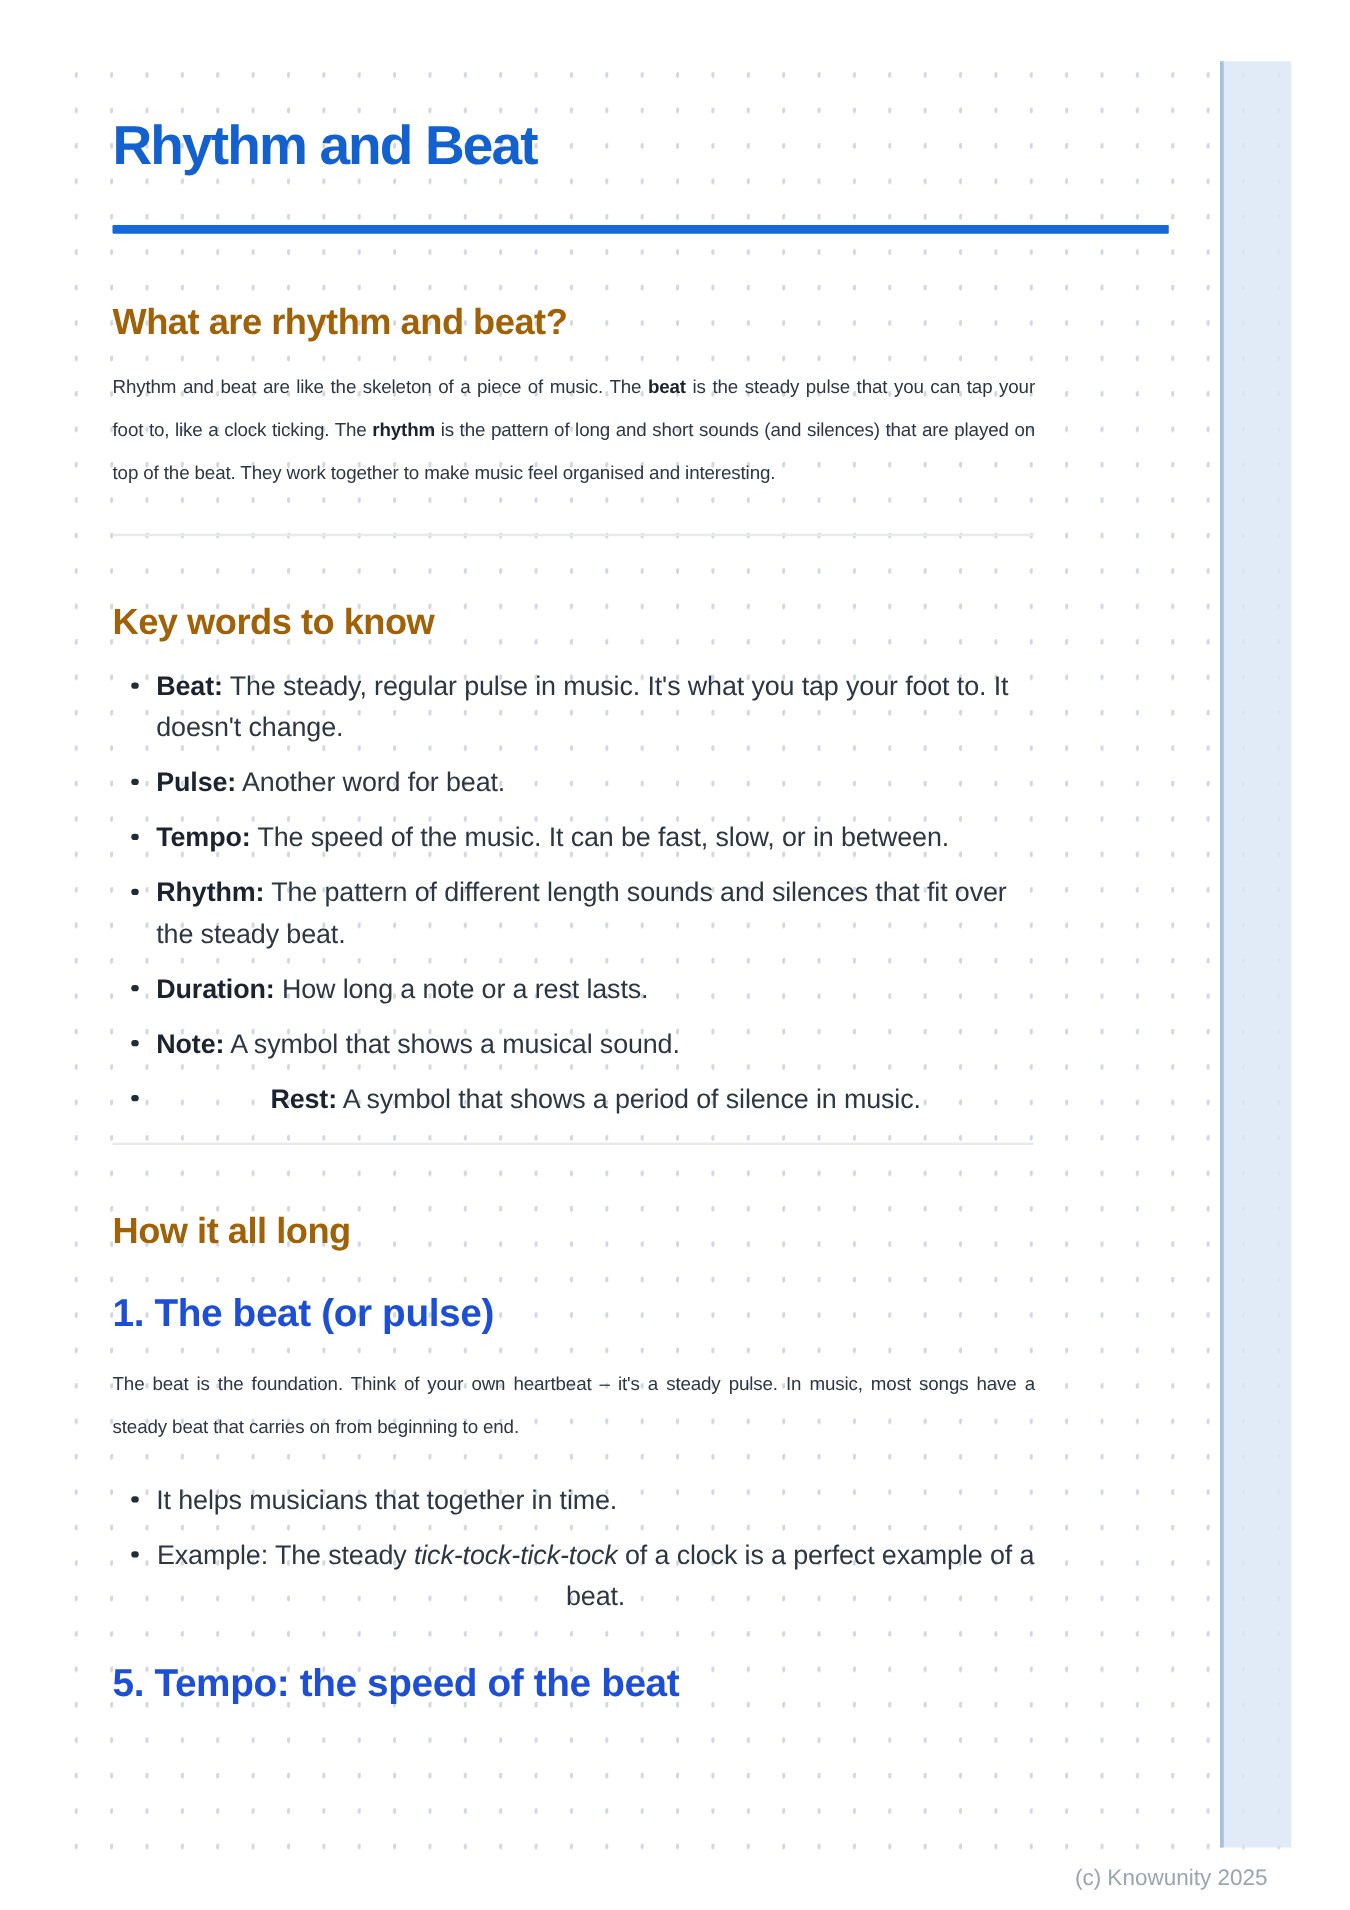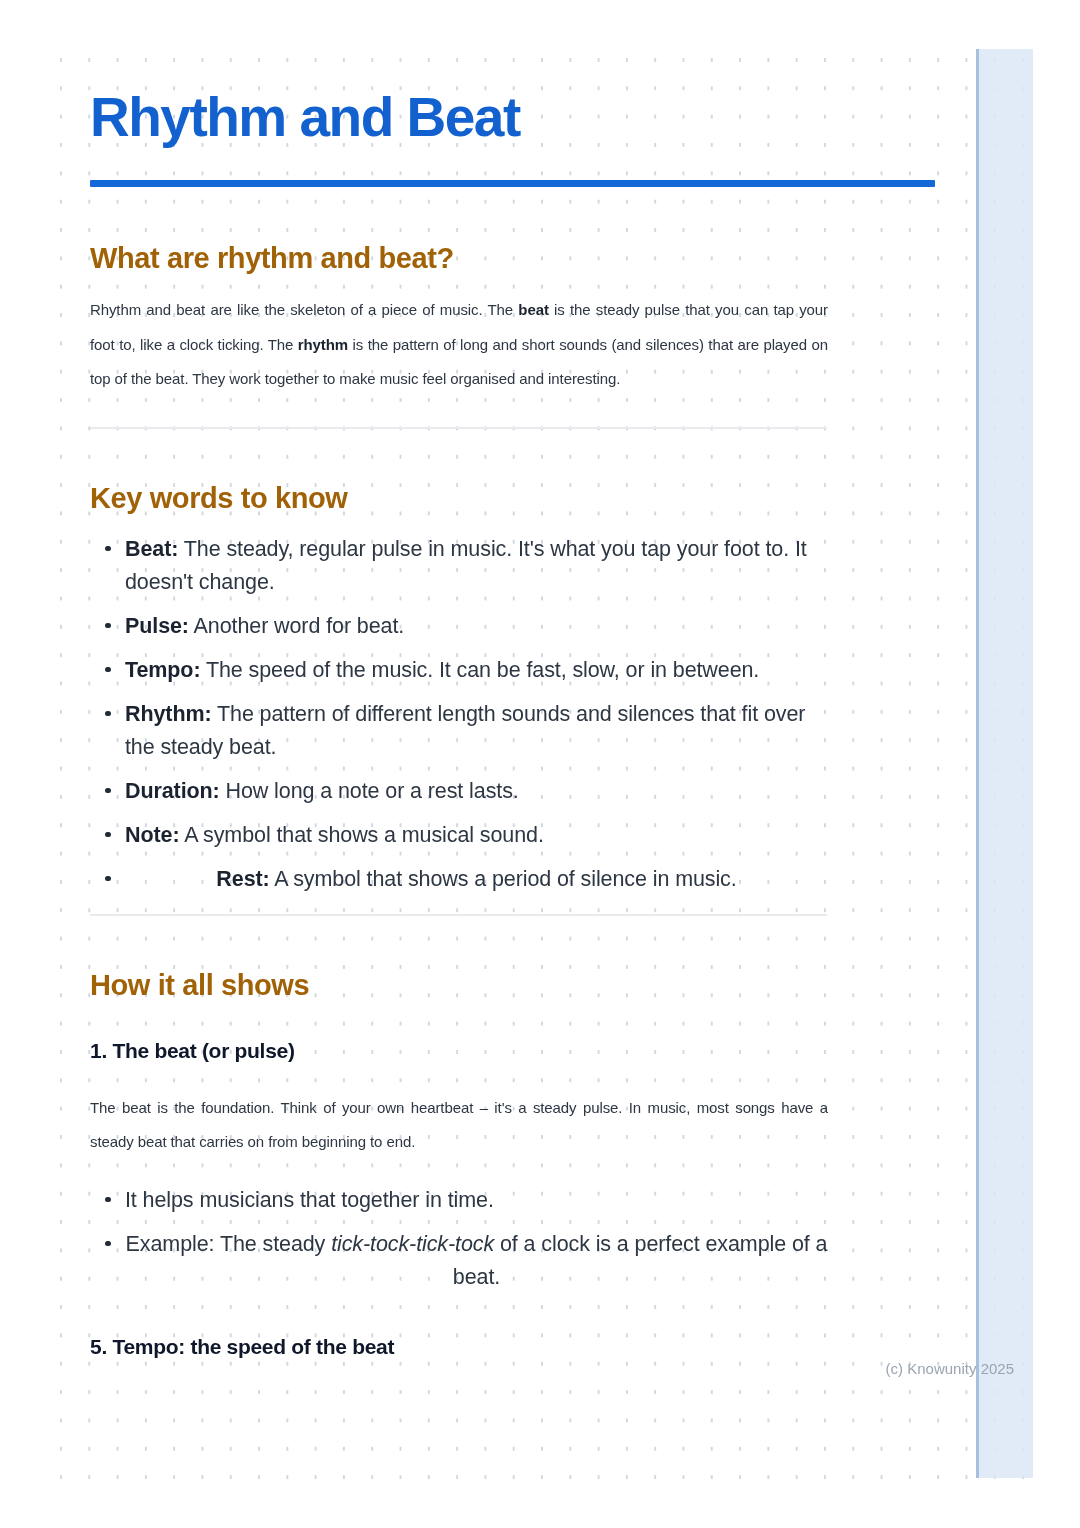--- a/index.html
+++ b/index.html
@@ -25,40 +25,40 @@
     border-left: 3.5px solid #a6c0e0;
     box-sizing: border-box;
     z-index: 1;
   }
   .content {
     position: absolute; left: 90px; top: 84px;
     width: 738px; z-index: 2;
   }
   .page-title {
     margin: 0;
-    font-size: 55px; line-height: 66px;
+    font-size: 44px; line-height: 66px;
     font-weight: 700; letter-spacing: -1.5px;
     color: #1261cf;
   }
   .title-rule {
     margin-top: 30px; height: 7px; width: 845px;
     background: #1568d8; border-radius: 1px;
   }
   .h2 {
     margin: 52px 0 0 0;
     font-size: 29px; line-height: 38px;
     font-weight: 700; letter-spacing: -0.4px;
     color: #a16207;
   }
   .h2.tight { margin-top: 50px; }
   .h3 {
     margin: 30px 0 0 0;
-    font-size: 21px; line-height: 33px;
+    font-size: 31px; line-height: 33px;
     font-weight: 700; letter-spacing: -0.3px;
-    color: #0f172a;
+    color: #1d4ed8;
   }
   .h3.last { margin-top: 36px; }
   .para {
     margin: 16px 0 0 0;
     font-size: 15px; line-height: 34.5px;
     letter-spacing: -0.1px;
     color: #2d3643;
     text-align: justify;
   }
   .para.mt24 { margin-top: 24px; }
@@ -78,22 +78,22 @@
     color: #2d3643;
     margin-bottom: 11px;
   }
   .li:last-child { margin-bottom: 0; text-align: center; }
   .li .bullet-dot {
     position: absolute; left: 15px; top: 13px;
     width: 5.5px; height: 5.5px; border-radius: 50%;
     background: #232b37;
   }
   .watermark {
-    position: absolute; top: 1360px; right: 66px;
-    font-size: 15px; color: #9aa5b1;
+    position: absolute; top: 1492px; right: 66px;
+    font-size: 18px; color: #9aa5b1;
     z-index: 3;
   }
   i { font-style: italic; }
 </style>
 </head>
 <body>
 
 <div class="dot-grid"></div>
 <div class="side-strip"></div>
 
@@ -113,21 +113,21 @@
     <div class="li"><span class="bullet-dot"></span><b>Pulse:</b> <span>Another word for beat.</span></div>
     <div class="li"><span class="bullet-dot"></span><b>Tempo:</b> <span>The speed of the music. It can be fast, slow, or in between.</span></div>
     <div class="li"><span class="bullet-dot"></span><b>Rhythm:</b> <span>The pattern of different length sounds and silences that fit over the steady beat.</span></div>
     <div class="li"><span class="bullet-dot"></span><b>Duration:</b> <span>How long a note or a rest lasts.</span></div>
     <div class="li"><span class="bullet-dot"></span><b>Note:</b> <span>A symbol that shows a musical sound.</span></div>
     <div class="li"><span class="bullet-dot"></span><b>Rest:</b> <span>A symbol that shows a period of silence in music.</span></div>
   </div>
 
   <div class="divider d2"></div>
 
-  <h2 class="h2 tight">How it all shows</h2>
+  <h2 class="h2 tight">How it all long</h2>
 
   <h3 class="h3">1. The beat (or pulse)</h3>
   <p class="para mt24">The beat is the foundation. Think of your own heartbeat – it's a steady pulse. In music, most songs have a steady beat that carries on from beginning to end.</p>
 
   <div class="list mt24">
     <div class="li"><span class="bullet-dot"></span><span>It helps musicians that together in time.</span></div>
     <div class="li"><span class="bullet-dot"></span><span>Example: The steady </span><i>tick-tock-tick-tock</i><span> of a clock is a perfect example of a beat.</span></div>
   </div>
 
   <h3 class="h3 last">5. Tempo: the speed of the beat</h3>

